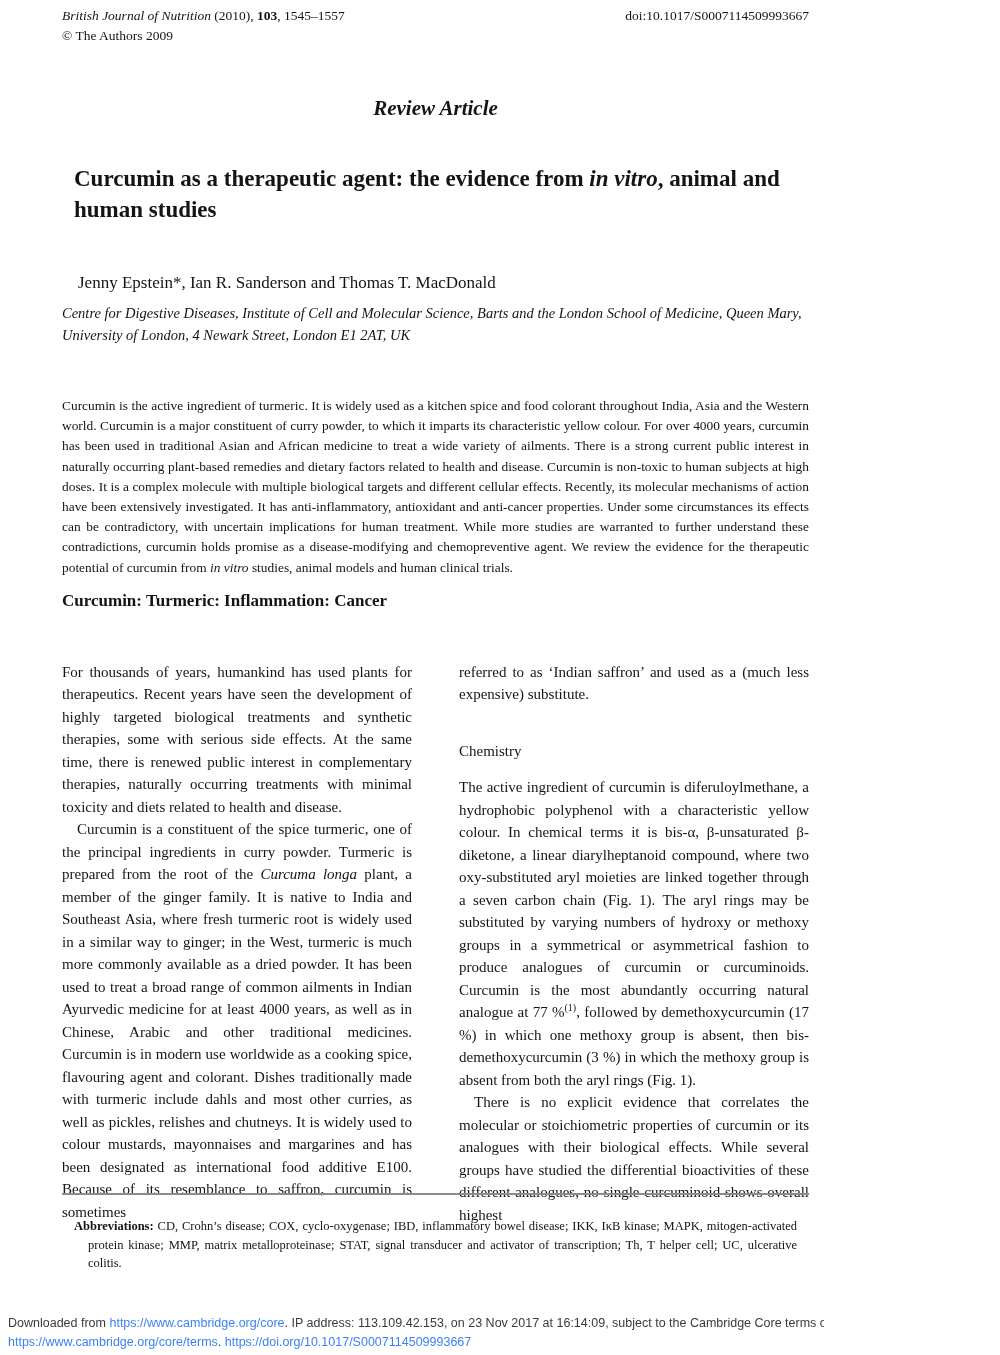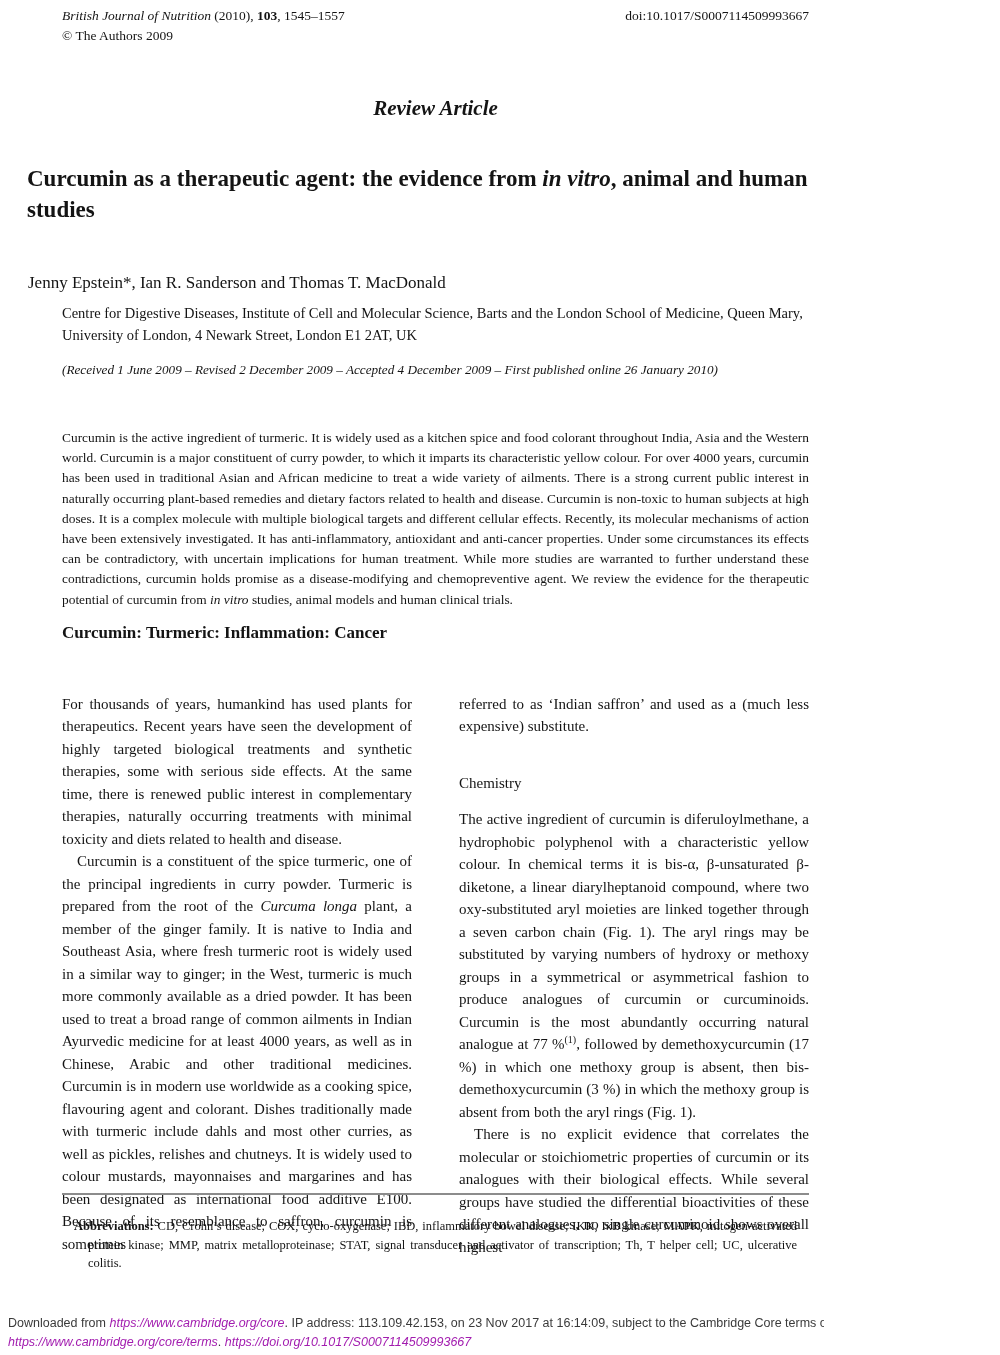--- a/index.html
+++ b/index.html
@@ -25,33 +25,34 @@
   .masthead b{font-weight:bold;}
   
   .kicker{
     margin:50px 15px 0 62px;
     font-size:21px;
     font-weight:bold;
     font-style:italic;
     text-align:center;
   }
   .title{
-    margin:42px 15px 0 27px;
+    margin:42px 15px 0 74px;
     max-width:852px;
     font-size:23px;
     line-height:31px;
     font-weight:bold;
   }
   .title i{font-style:italic;}
   
-  .authors{margin:48px 15px 0 28px;font-size:17px;}
+  .authors{margin:48px 15px 0 78px;font-size:17px;}
   .affiliation{
     margin:9px 15px 0 62px;
     max-width:920px;
     font-size:14.5px;
+    font-style:italic;
     line-height:22px;
   }
   .history{margin:16px 15px 0 62px;font-size:13.2px;font-style:italic;}
   
   .abstract{
     margin:50px 15px 8px 62px;
     font-size:13.4px;
     line-height:20.2px;
     text-align:justify;
   }
@@ -100,21 +101,21 @@
   .download-bar{
     position:absolute;
     left:8px;
     top:1314px;
     width:930px;
     font-family:"Liberation Sans", sans-serif;
     font-size:12.5px;
     line-height:19px;
     color:#3a3a3a;
   }
-  .download-bar a{color:#a21caf;text-decoration:none;cursor:pointer;font-style:italic;}
+  .download-bar a{color:#3b82f6;text-decoration:none;cursor:pointer;}
 </style>
 </head>
 <body>
 
 <div class="page">
 
   <header class="masthead">
     <div>
       <div>
         <span class="it">British Journal of Nutrition</span><span> (2010), </span><b>103</b><span>, 1545–1557</span>
@@ -125,21 +126,20 @@
   </header>
 
   <div class="kicker">Review Article</div>
 
   <h1 class="title">
     <span>Curcumin as a therapeutic agent: the evidence from </span><i>in vitro</i><span>, animal and human studies</span>
   </h1>
 
   <div class="authors">Jenny Epstein*, Ian R. Sanderson and Thomas T. MacDonald</div>
   <div class="affiliation">Centre for Digestive Diseases, Institute of Cell and Molecular Science, Barts and the London School of Medicine, Queen Mary, University of London, 4 Newark Street, London E1 2AT, UK</div>
-  <div class="history">(Received 1 June 2009 – Revised 2 December 2009 – Accepted 4 December 2009 – First published online 26 January 2010)</div>
 
   <p class="abstract">
     <span>Curcumin is the active ingredient of turmeric. It is widely used as a kitchen spice and food colorant throughout India, Asia and the Western world. Curcumin is a major constituent of curry powder, to which it imparts its characteristic yellow colour. For over 4000 years, curcumin has been used in traditional Asian and African medicine to treat a wide variety of ailments. There is a strong current public interest in naturally occurring plant-based remedies and dietary factors related to health and disease. Curcumin is non-toxic to human subjects at high doses. It is a complex molecule with multiple biological targets and different cellular effects. Recently, its molecular mechanisms of action have been extensively investigated. It has anti-inflammatory, antioxidant and anti-cancer properties. Under some circumstances its effects can be contradictory, with uncertain implications for human treatment. While more studies are warranted to further understand these contradictions, curcumin holds promise as a disease-modifying and chemopreventive agent. We review the evidence for the therapeutic potential of curcumin from </span><i>in vitro</i><span> studies, animal models and human clinical trials.</span>
   </p>
 
   <div class="keywords">Curcumin: Turmeric: Inflammation: Cancer</div>
 
   <div class="columns">
     <div class="col">
       <p>For thousands of years, humankind has used plants for therapeutics. Recent years have seen the development of highly targeted biological treatments and synthetic therapies, some with serious side effects. At the same time, there is renewed public interest in complementary therapies, naturally occurring treatments with minimal toxicity and diets related to health and disease.</p>

